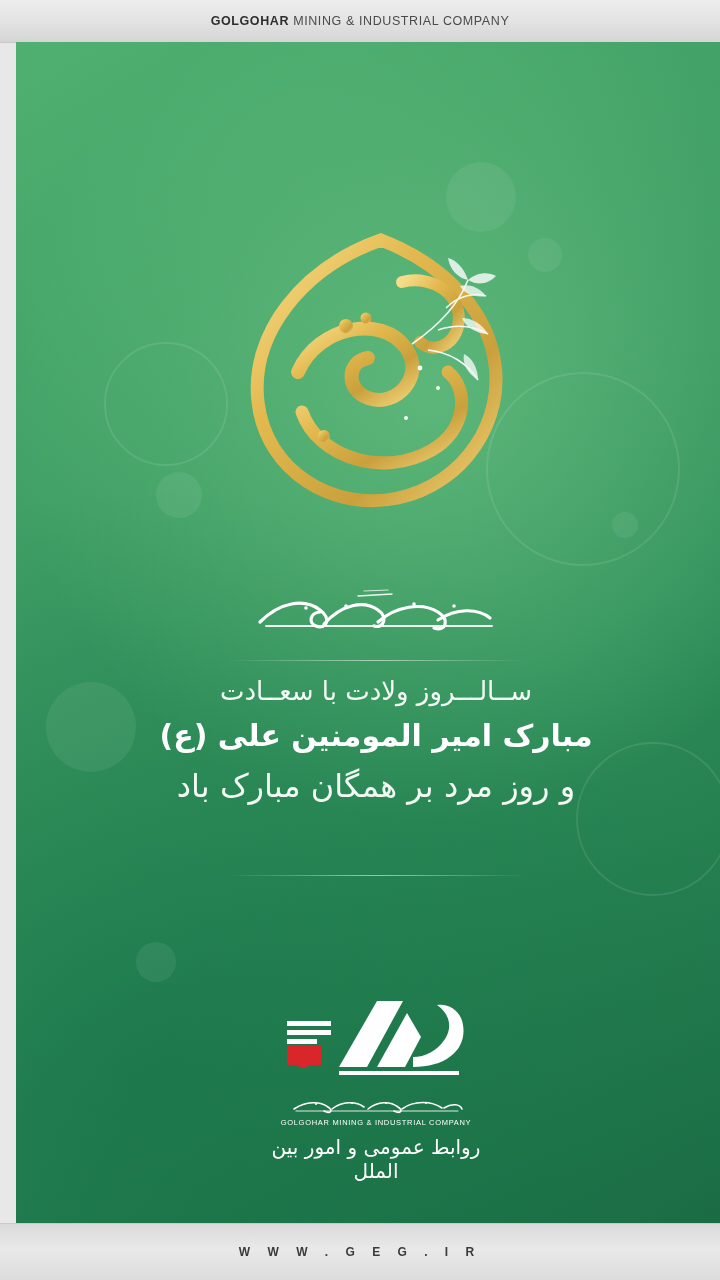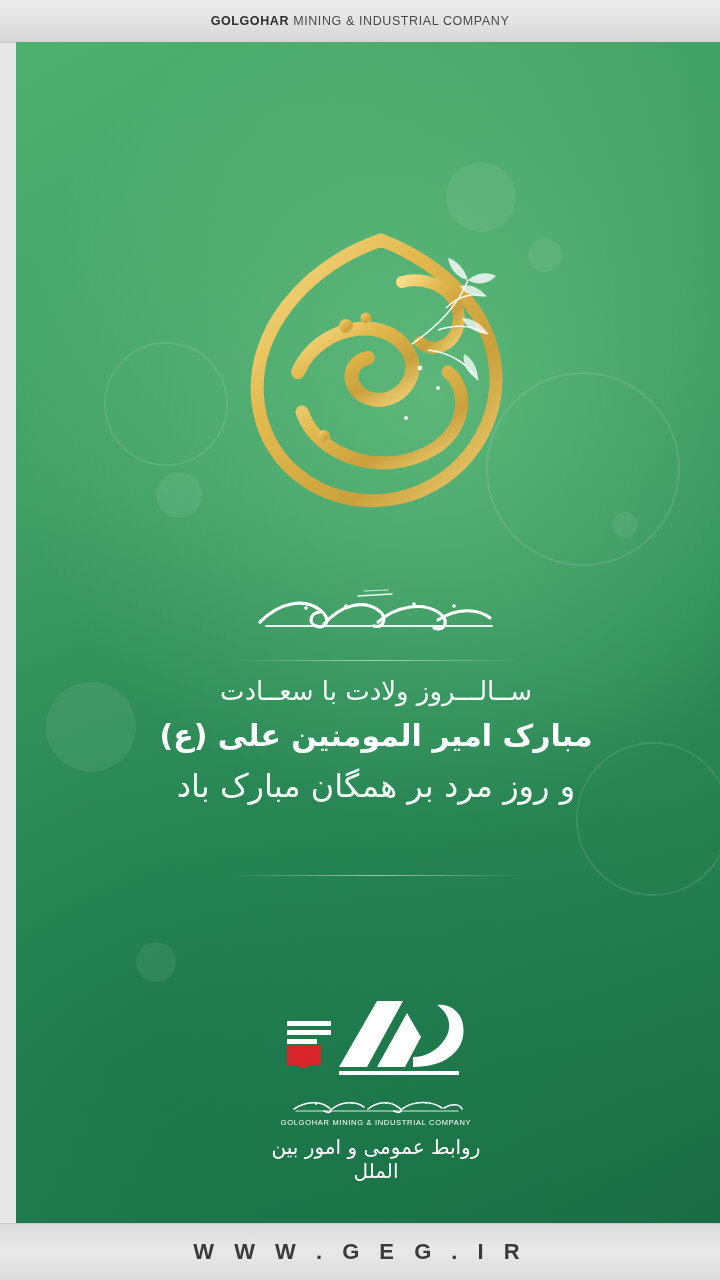--- a/index.html
+++ b/index.html
@@ -47,21 +47,21 @@
     bottom: 0; left: 0;
     width: 720px;
     height: 56px;
     background: linear-gradient(to bottom, #dadada 0%, #e9e9e9 45%, #dcdcdc 100%);
     display: flex;
     align-items: center;
     justify-content: center;
     border-top: 1px solid #c9c9c9;
   }
   .bottombar-text {
-    font-size: 22px;
+    font-size: 12px;
     letter-spacing: 7px;
     color: #3b3b3b;
     font-weight: bold;
     direction: ltr;
     font-family: "Liberation Sans", sans-serif;
   }
 
   
   .poster {
     position: absolute;

